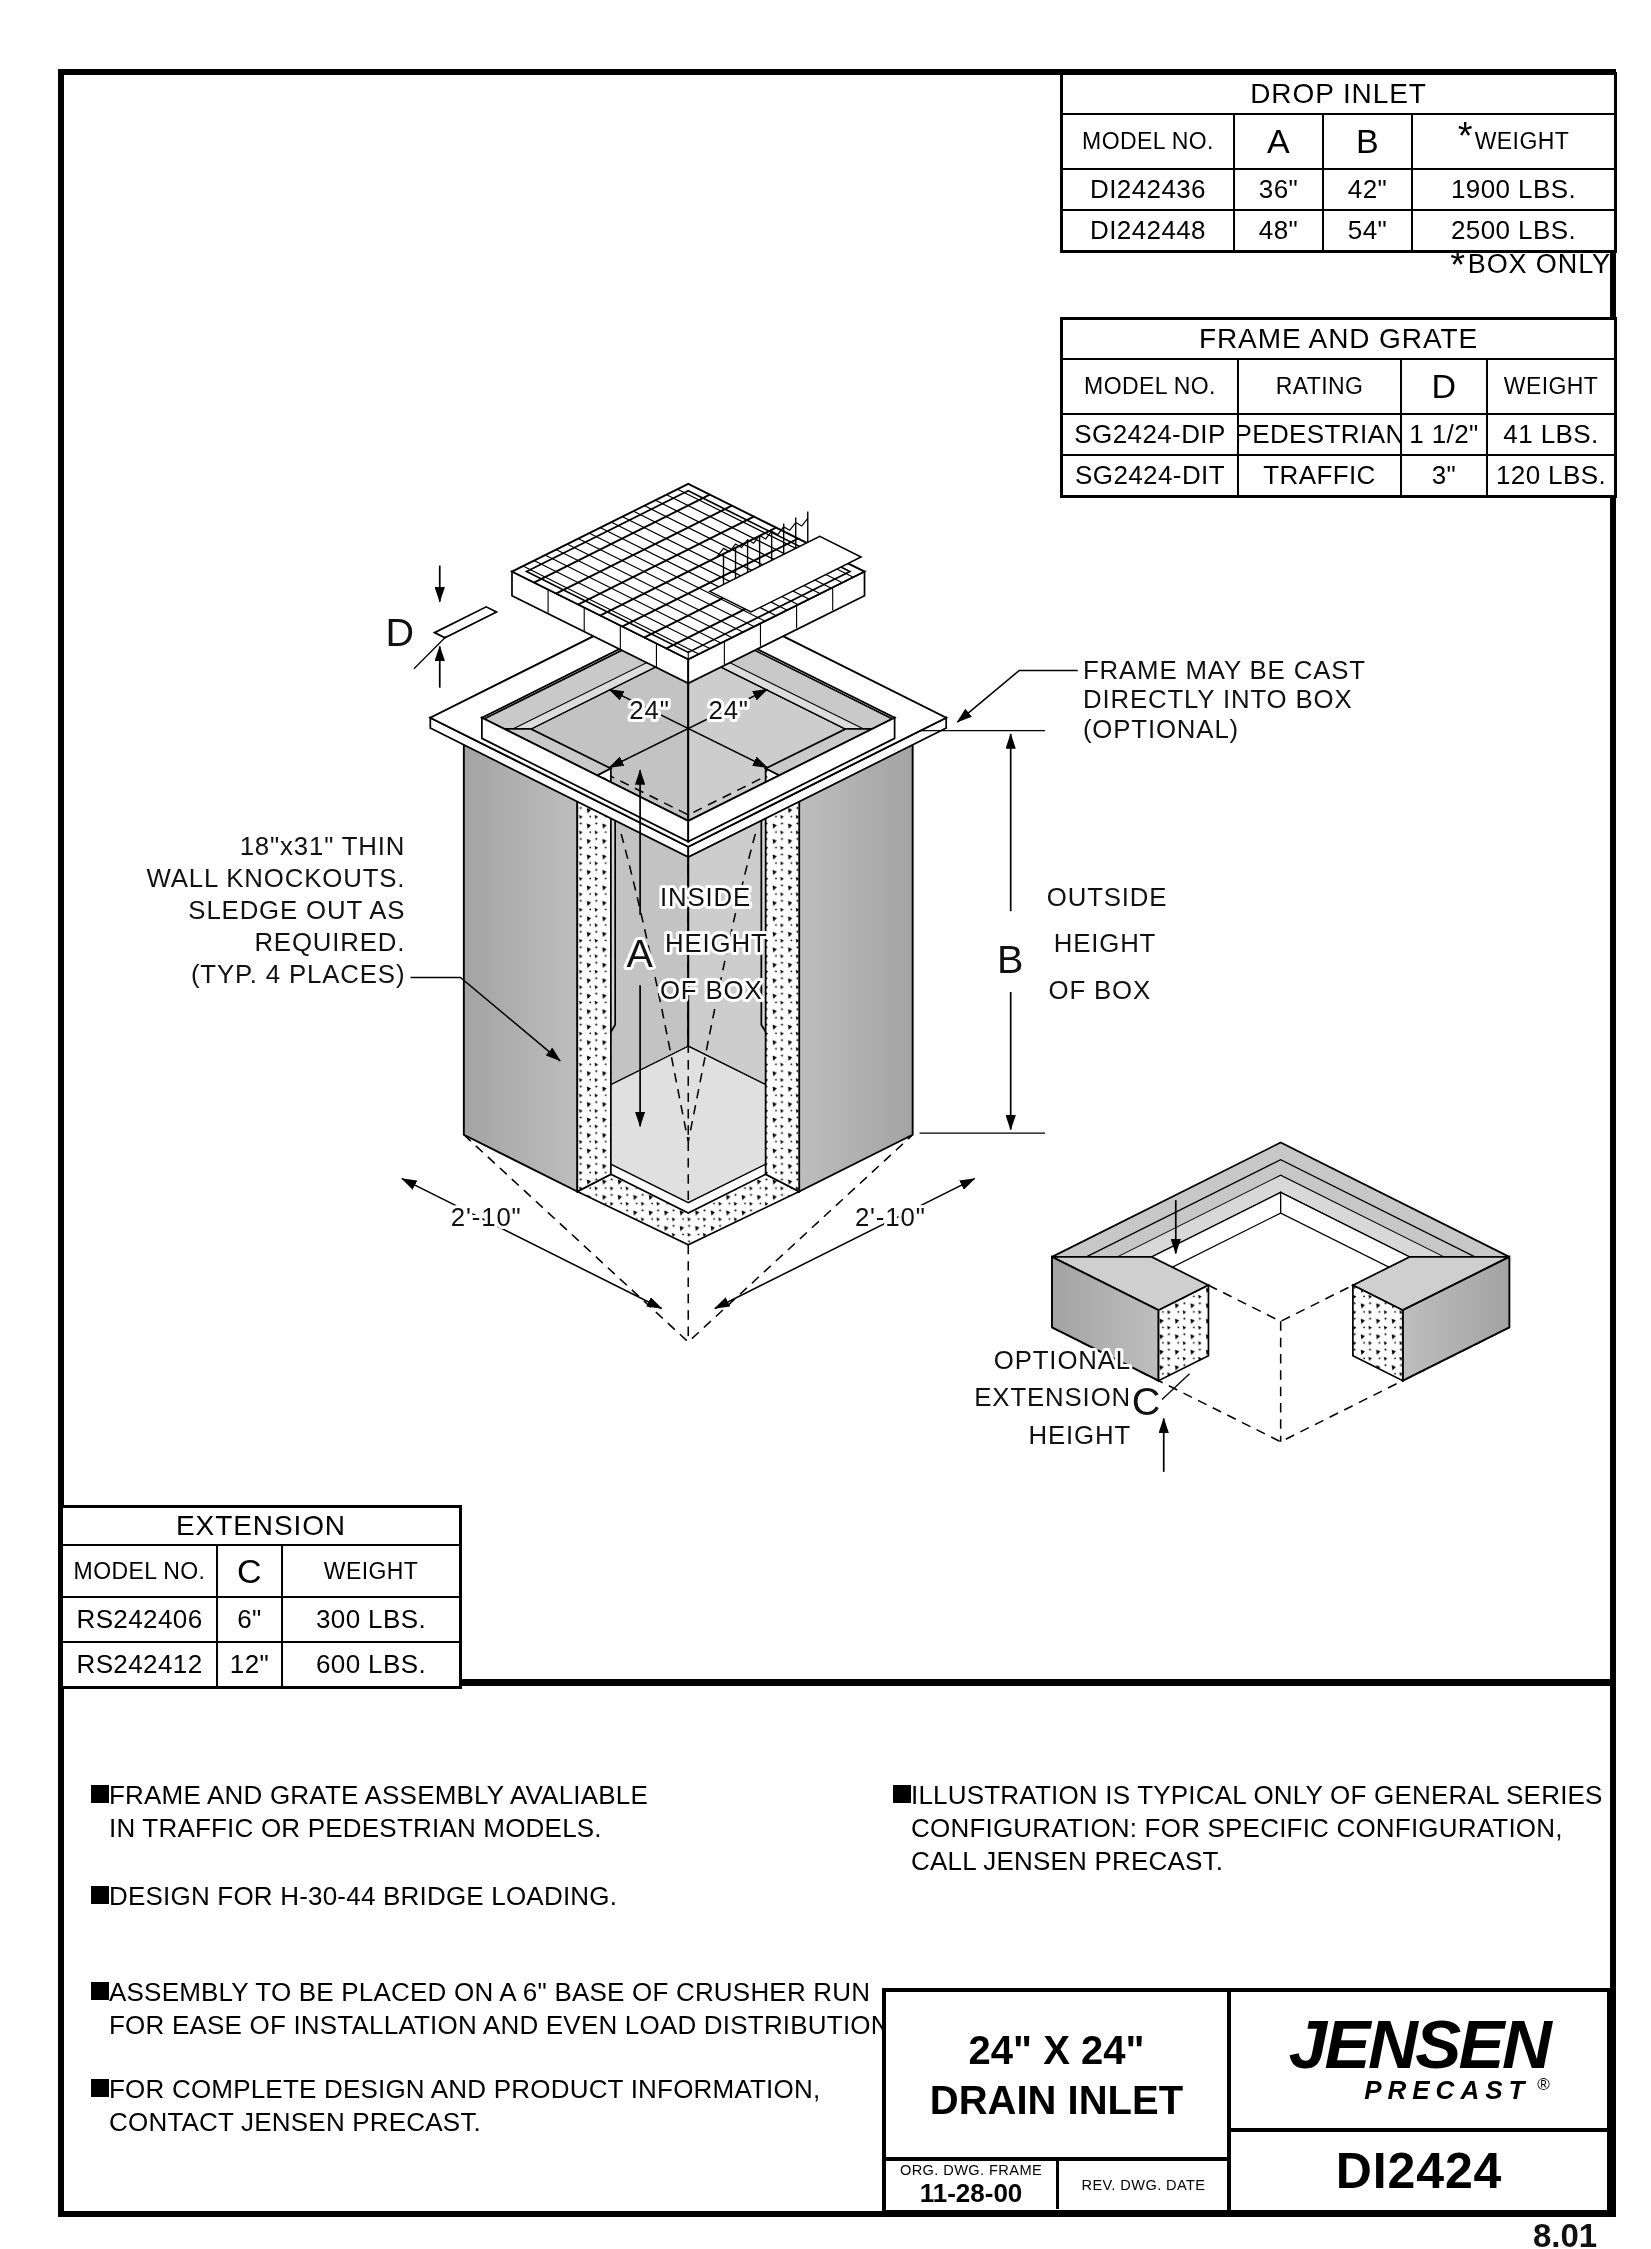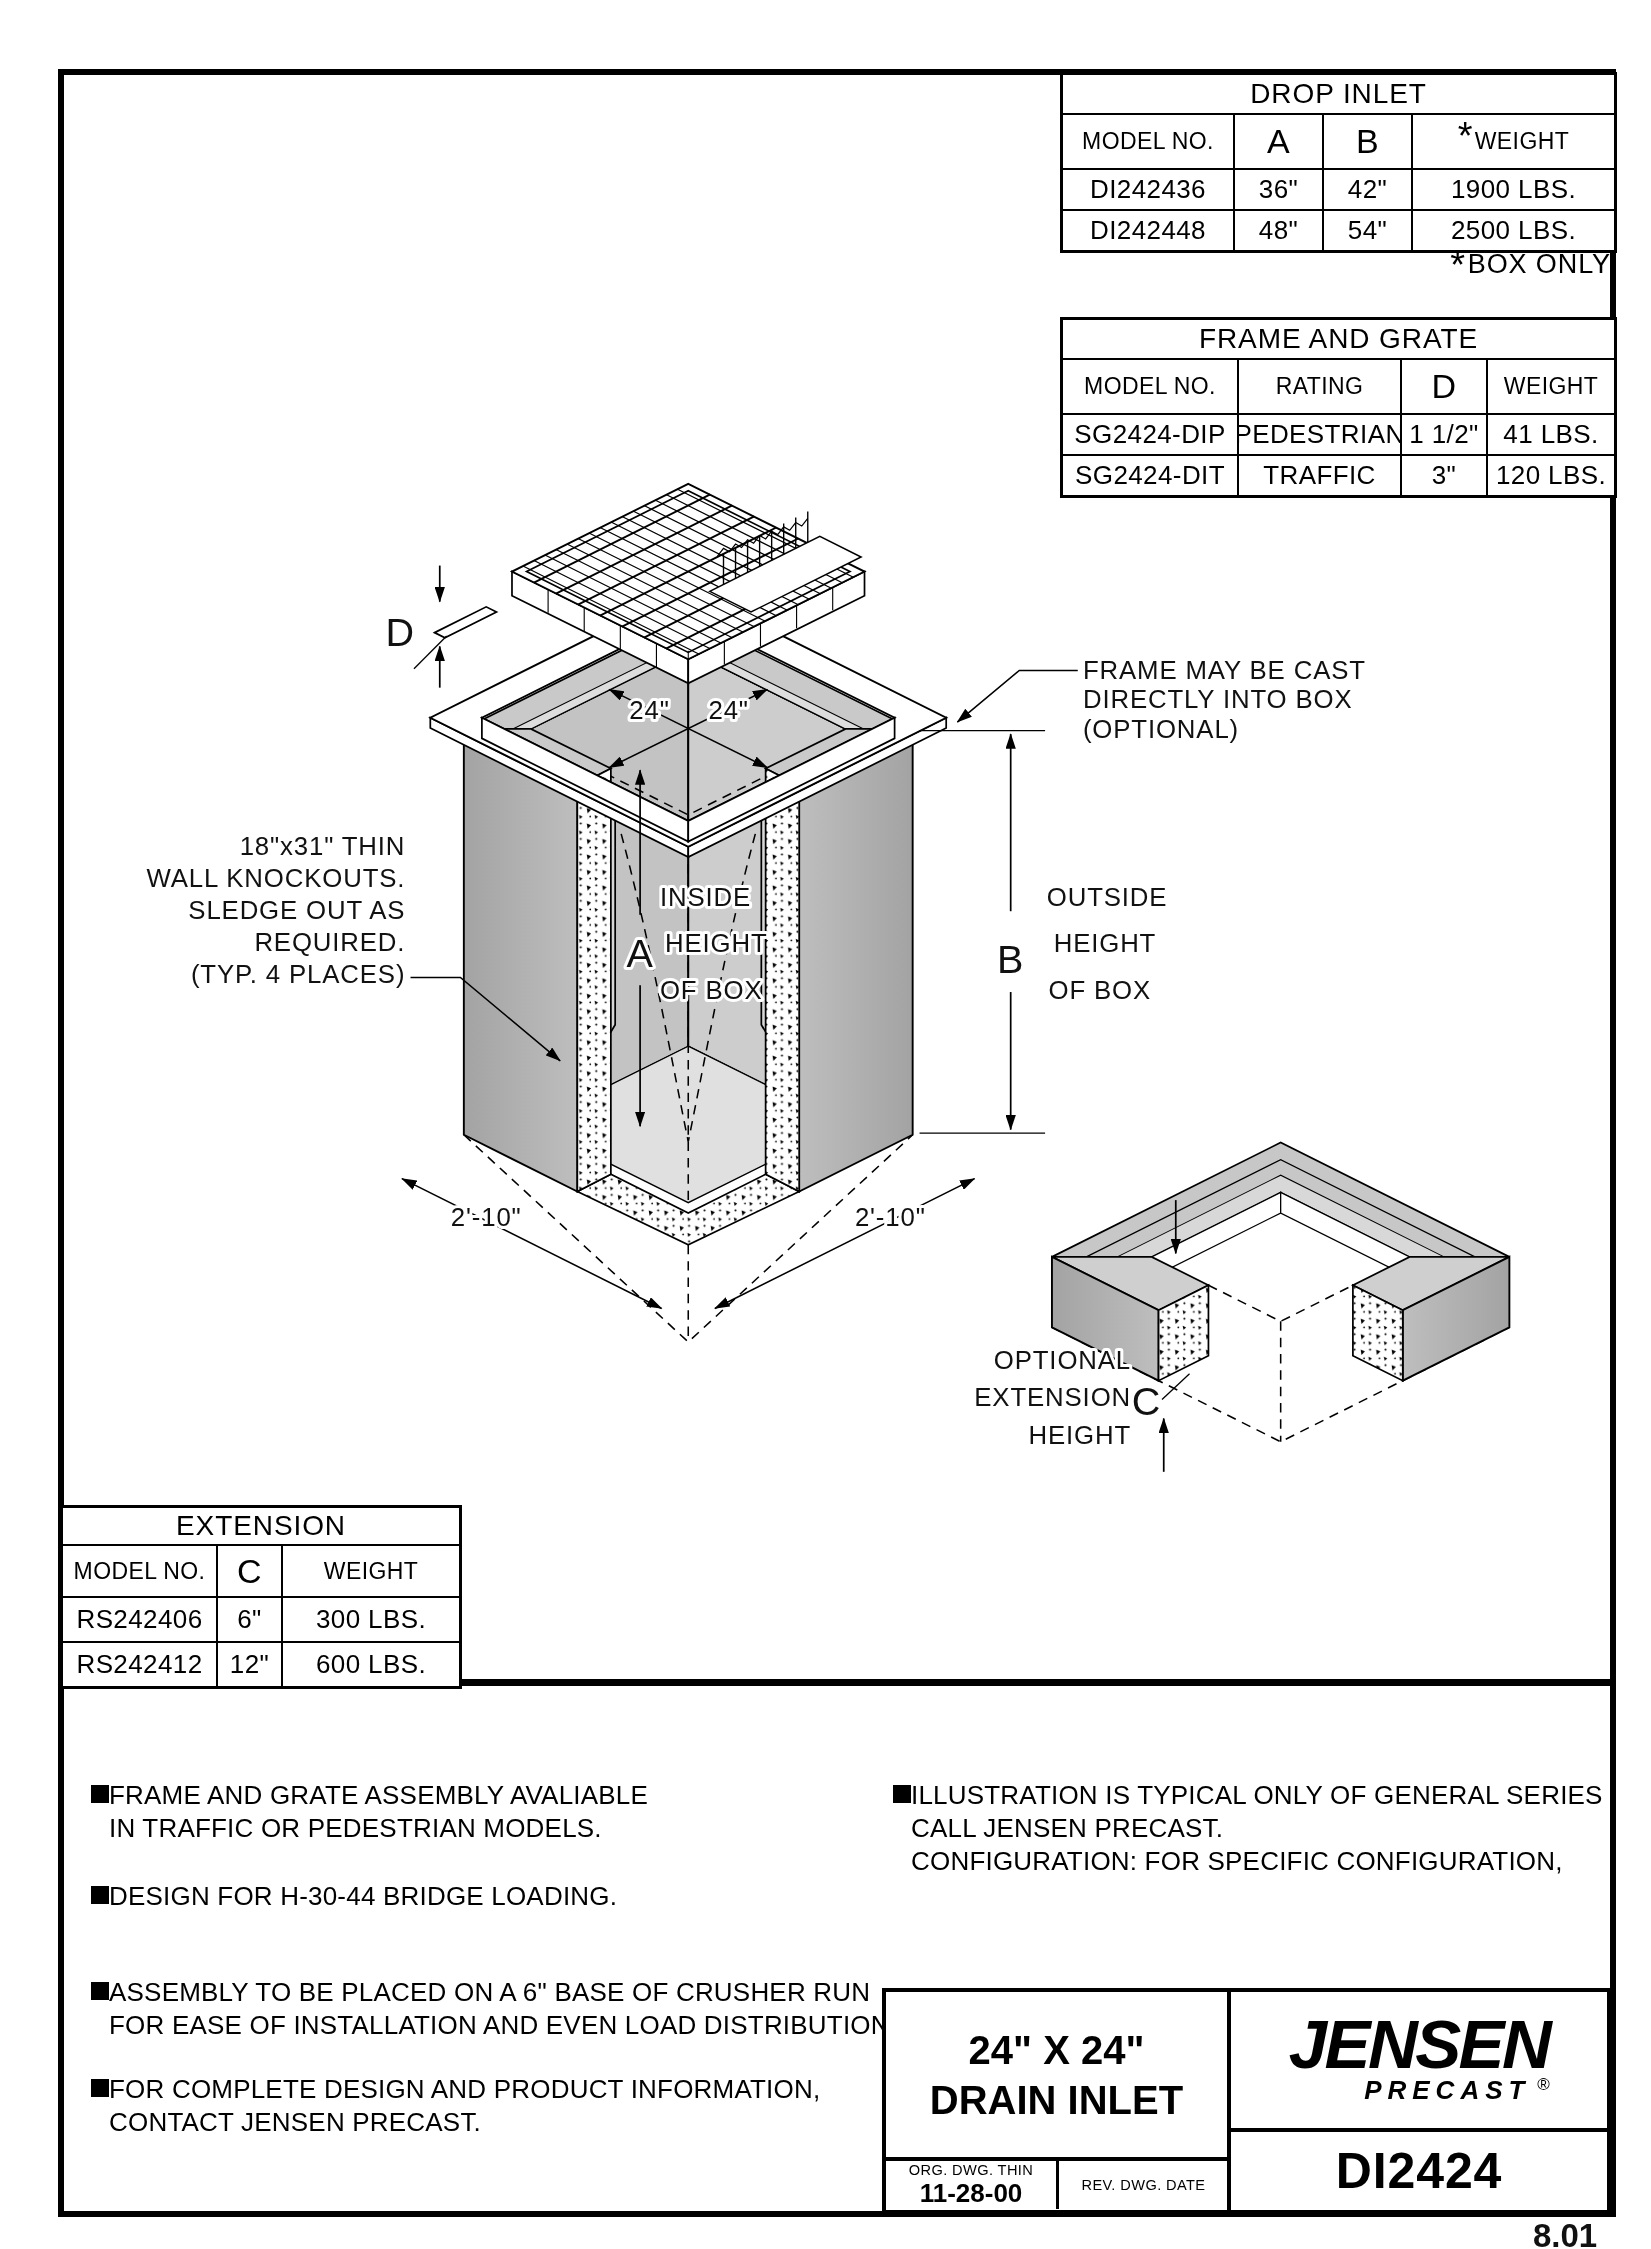--- a/index.html
+++ b/index.html
@@ -333,36 +333,36 @@
   <span class="b"></span>
   <div>
     <div>FOR COMPLETE DESIGN AND PRODUCT INFORMATION,</div>
     <div>CONTACT JENSEN PRECAST.</div>
   </div>
 </div>
 <div class="note" style="left:893px;top:1779px">
   <span class="b"></span>
   <div>
     <div>ILLUSTRATION IS TYPICAL ONLY OF GENERAL SERIES</div>
+    <div>CONFIGURATION: FOR SPECIFIC CONFIGURATION,</div>
     <div>CALL JENSEN PRECAST.</div>
-    <div>CONFIGURATION: FOR SPECIFIC CONFIGURATION,</div>
   </div>
 </div>
 
 <div class="abs tb">
   <div class="v1"></div>
   <div class="h1"></div>
   <div class="v2"></div>
   <div class="h2"></div>
   <div class="tb-title">
     <div>24" X 24"</div>
     <div>DRAIN INLET</div>
   </div>
   <div class="datecell" style="left:0;top:169px;width:170px;height:48px">
-    <div class="lbl">ORG. DWG. THIN</div>
+    <div class="lbl">ORG. DWG. FRAME</div>
     <div class="val">11-28-00</div>
   </div>
   <div class="datecell" style="left:174px;top:169px;width:167px;height:48px">
     <div class="lbl">REV. DWG. DATE</div>
     <div class="val"></div>
   </div>
   <div class="logo">
     <div class="brand">JENSEN</div>
     <div class="brandrow">
       <span class="brandsub">PRECAST</span>

